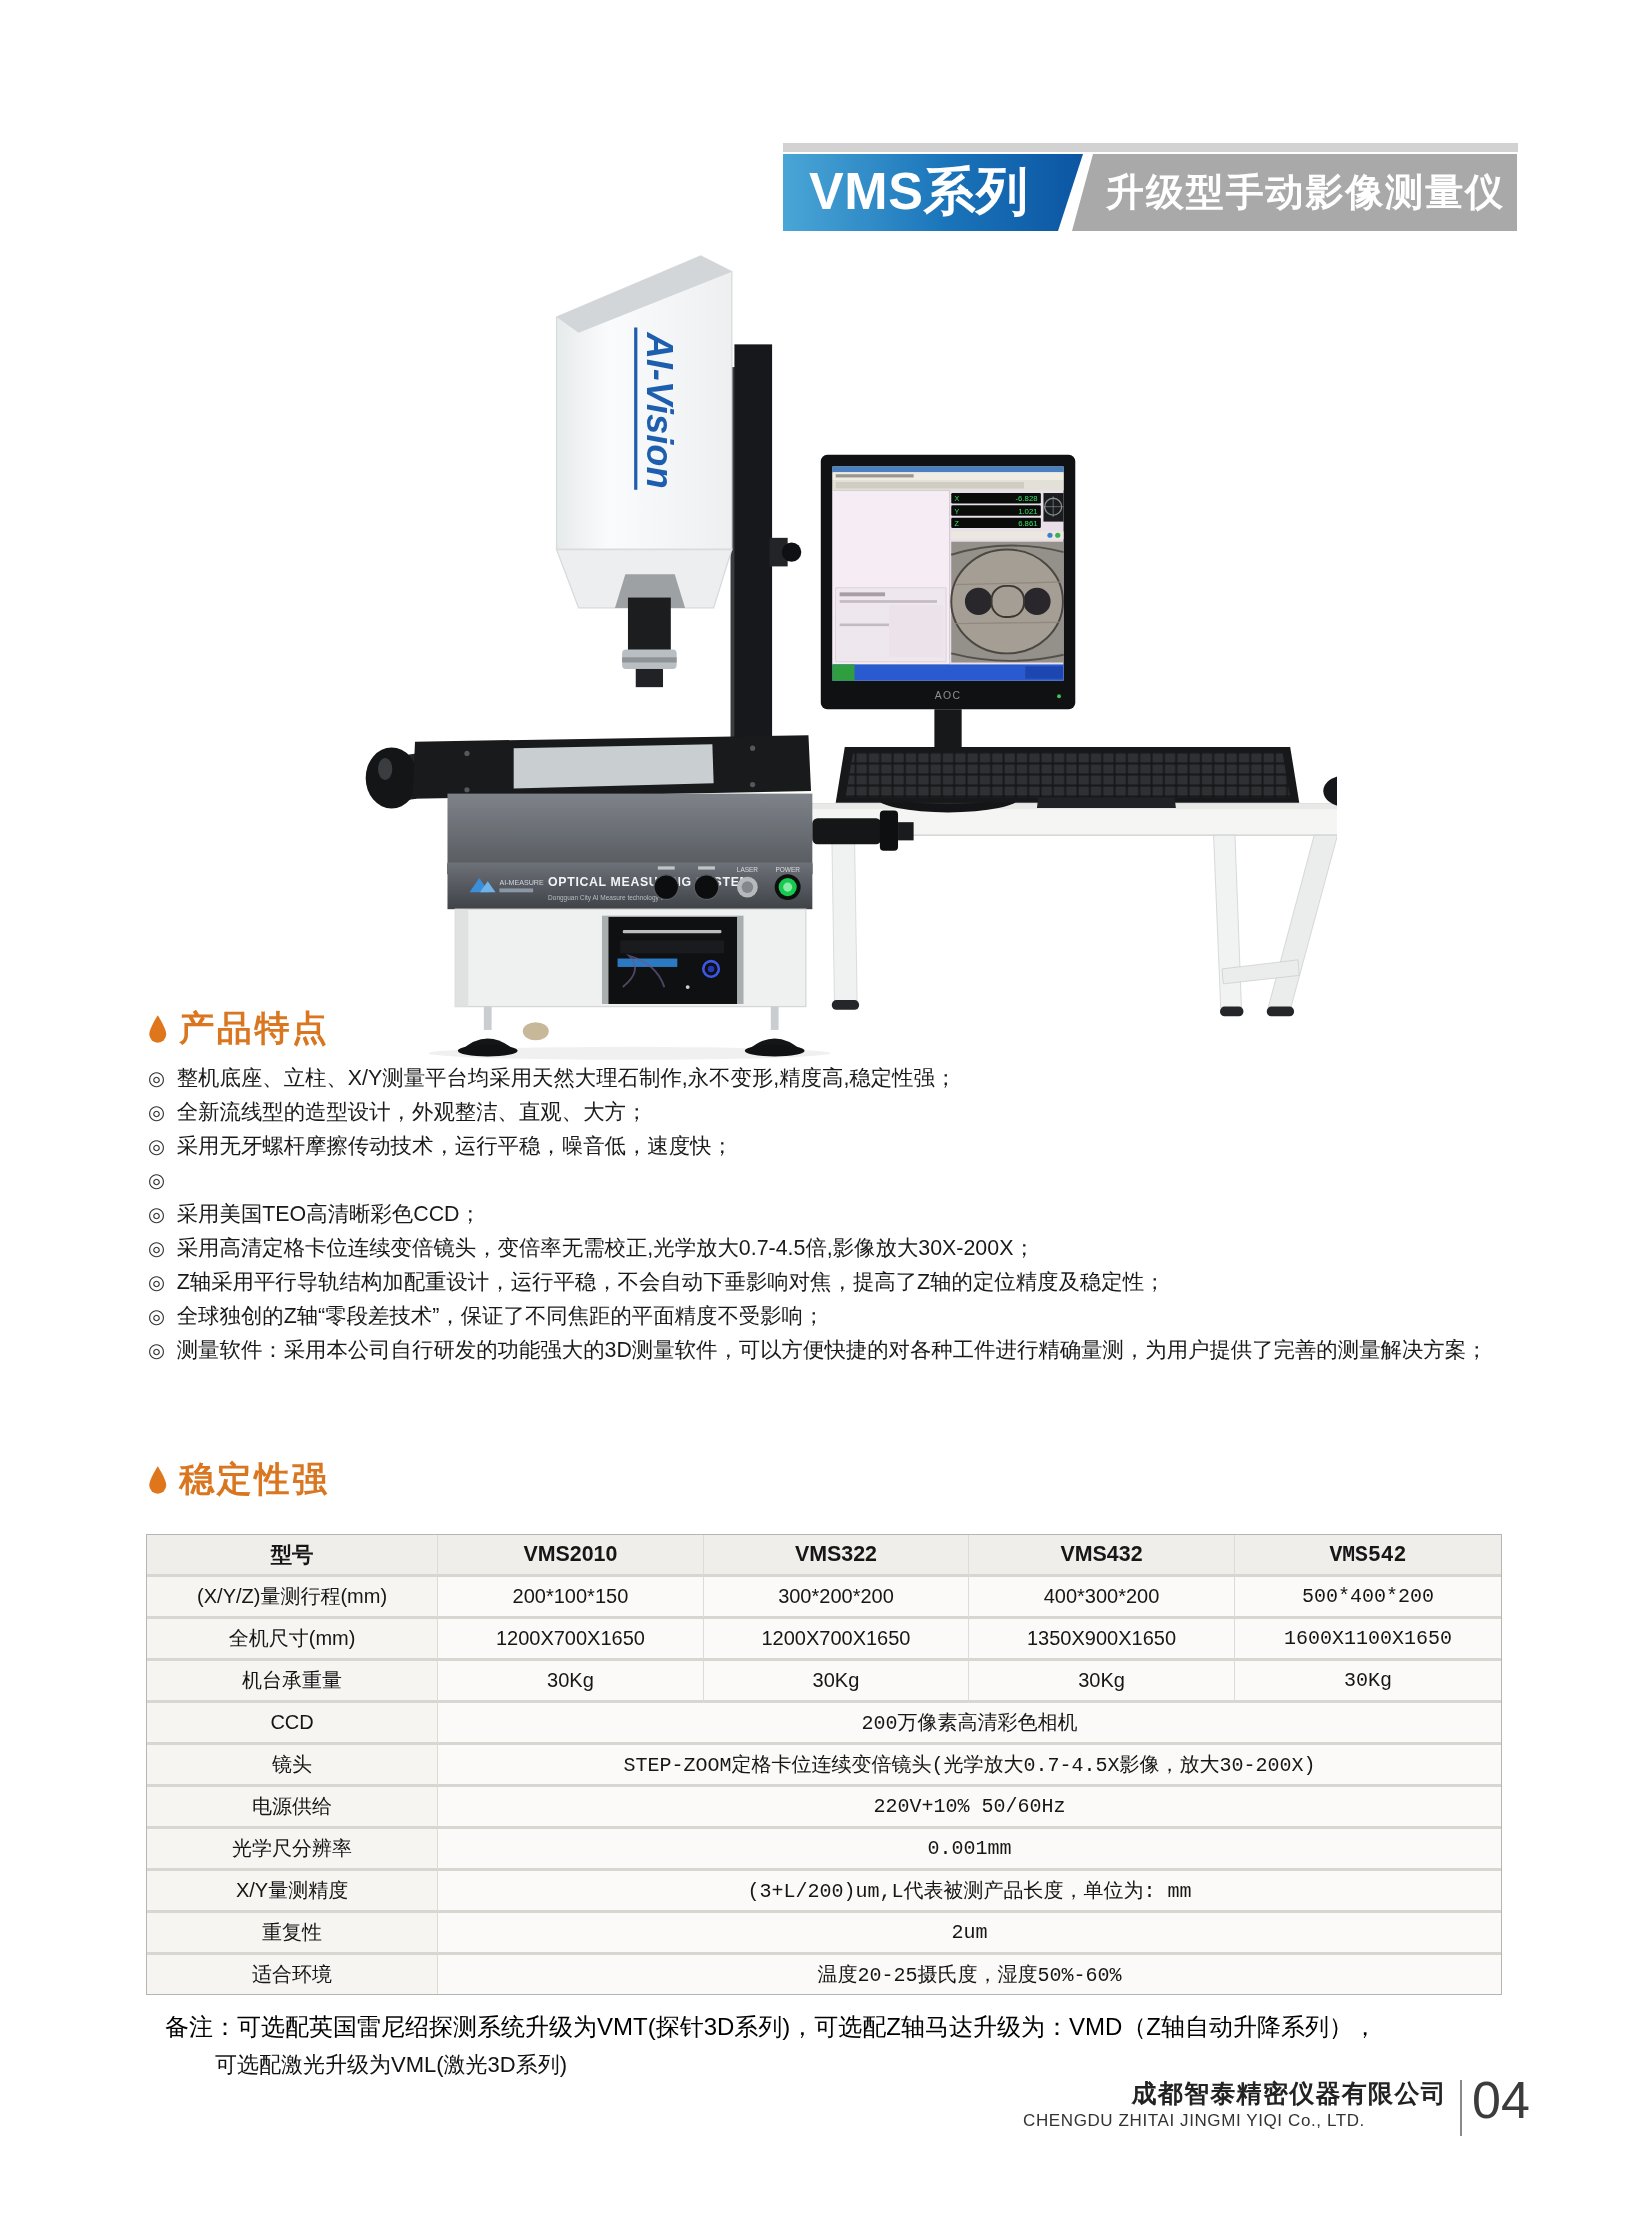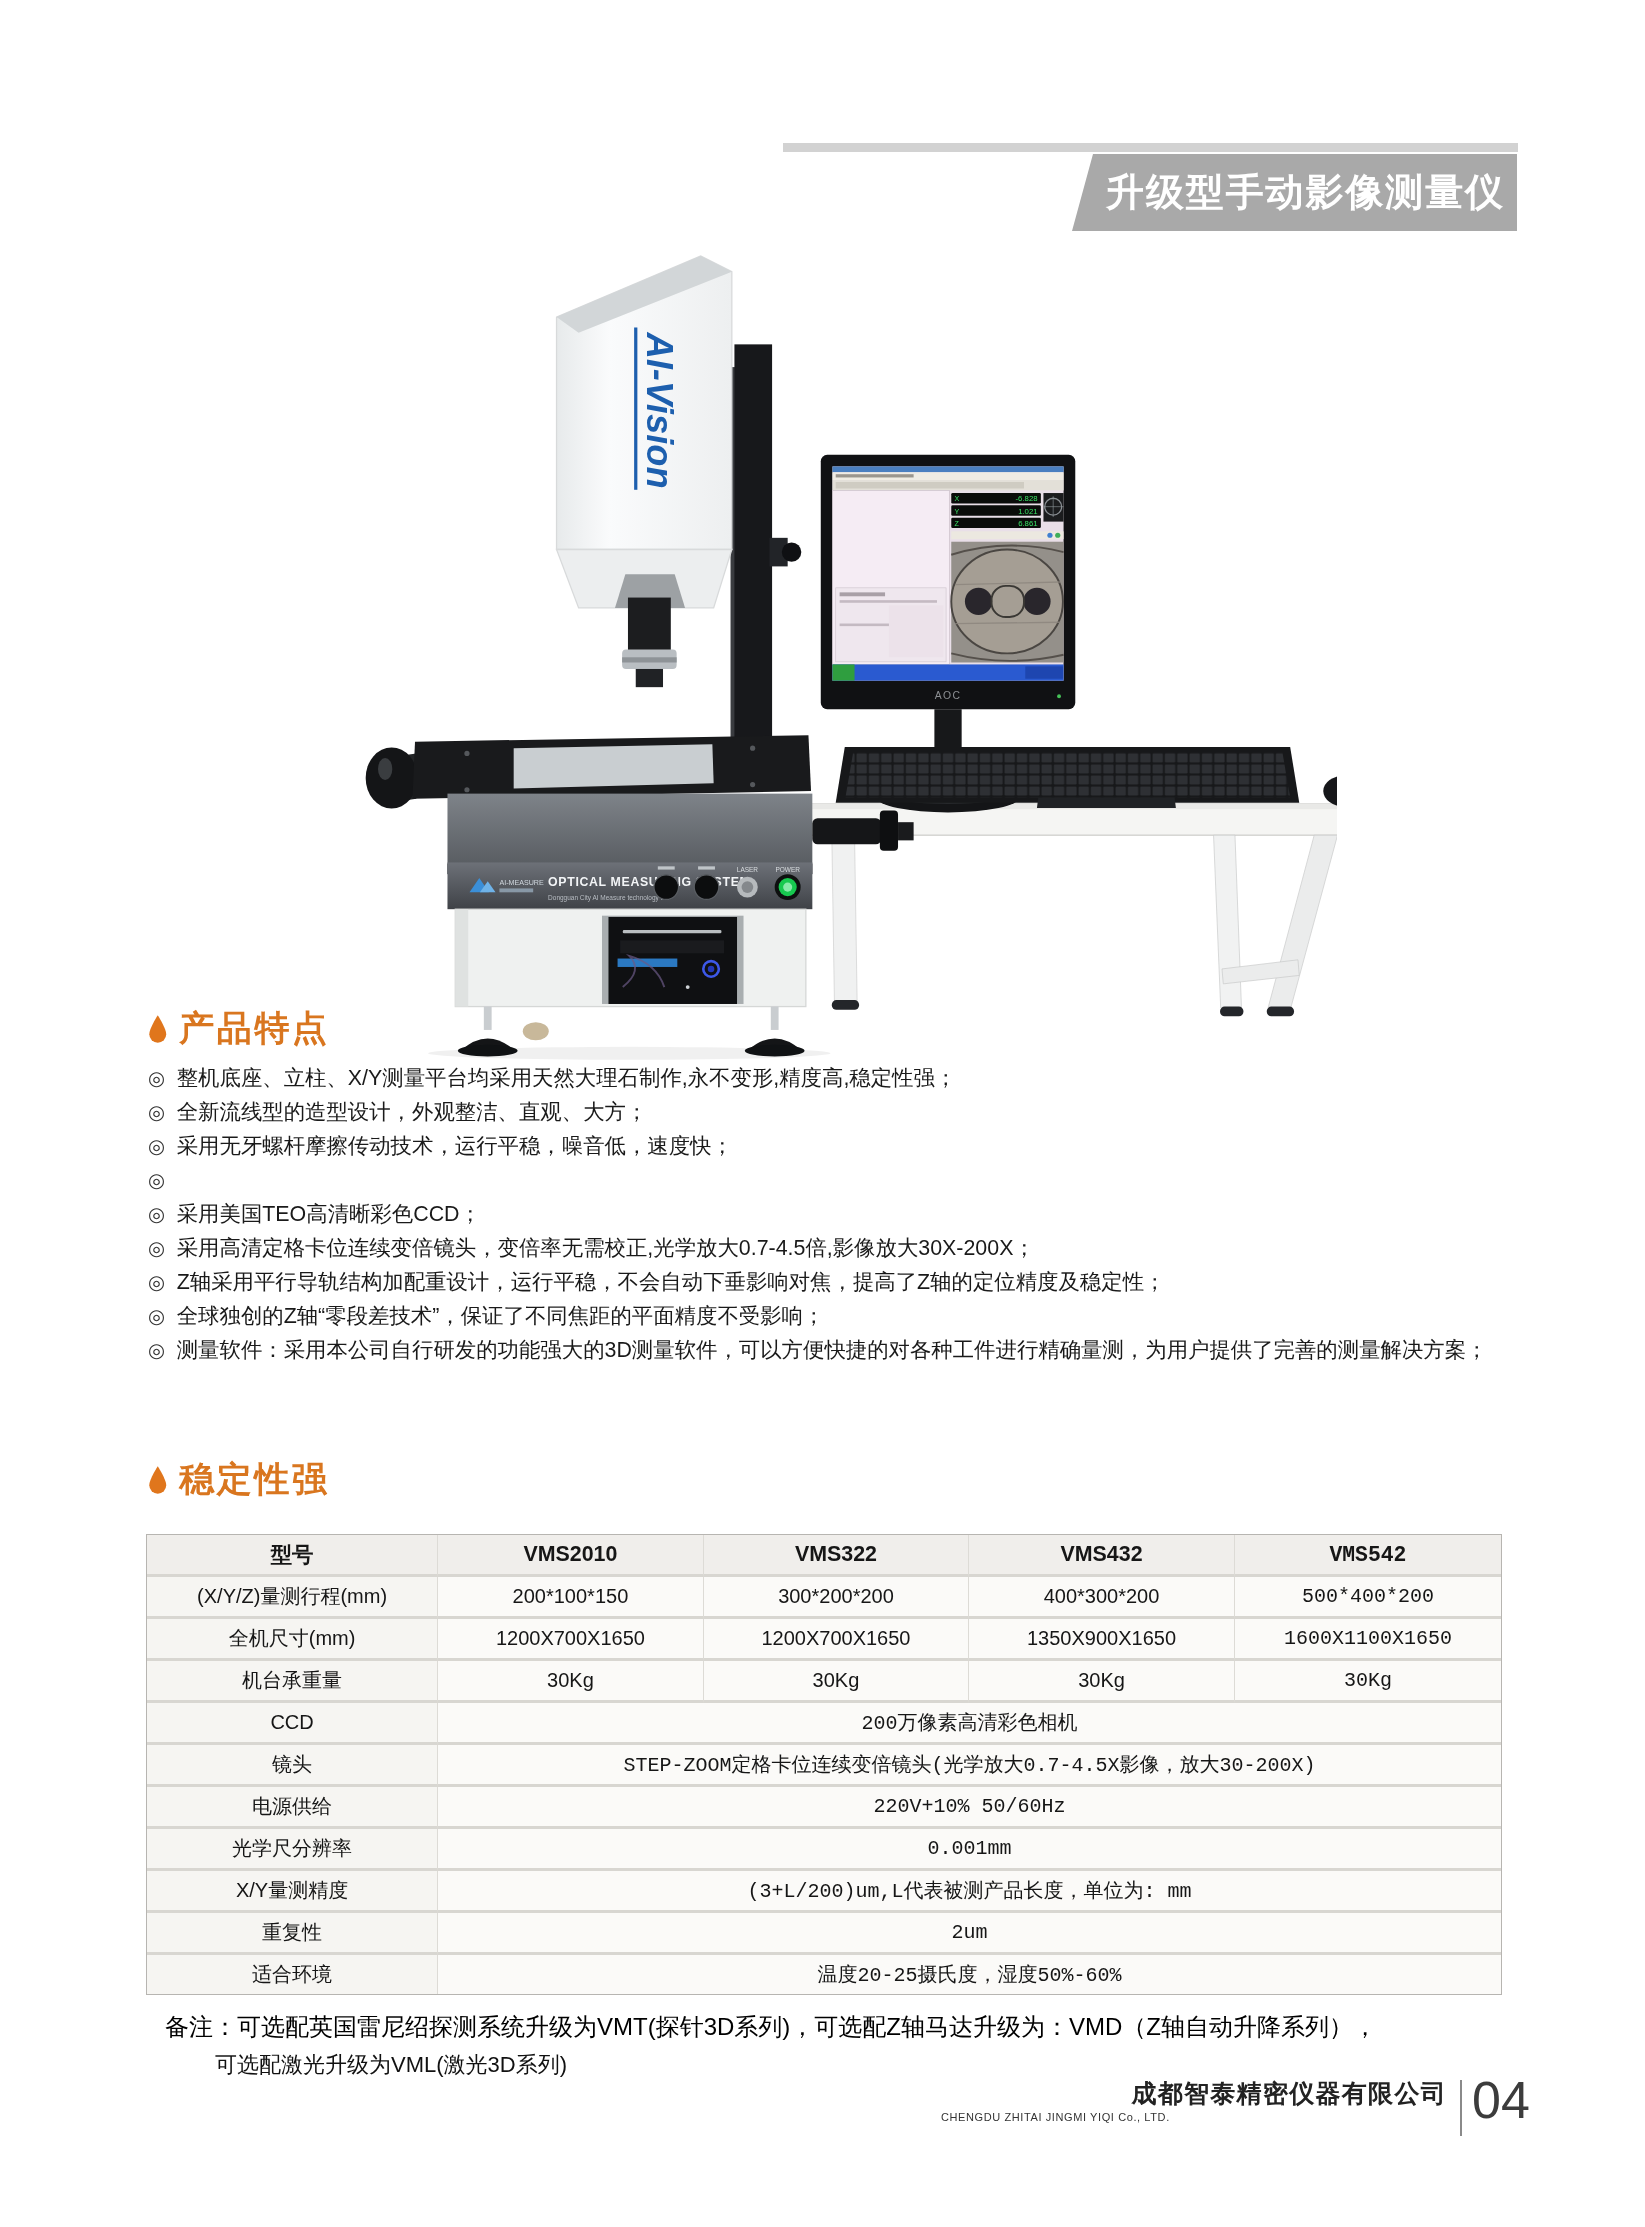--- a/index.html
+++ b/index.html
@@ -37,32 +37,33 @@
   table.spec th{font-size:21.4px;font-weight:bold;background:#f0eeeb;}
   table.spec td.lbl{background:#f6f5f2;width:300px;}
   table.spec td.val{background:#fbfaf8;width:264px;}
   table.spec td.span{background:#fbfaf8;}
 
   .note1{position:absolute;left:165px;top:2011px;font-size:24px;color:#000000;white-space:nowrap;}
   .note2{position:absolute;left:215px;top:2050px;font-size:22px;color:#111;white-space:nowrap;}
 
   
   .f-company{position:absolute;left:941px;top:2077px;width:506px;text-align:right;font-size:25px;font-weight:bold;color:#222;letter-spacing:1.3px;}
-  .f-company-en{position:absolute;left:941px;top:2111px;width:506px;text-align:left;font-size:11px;color:#333;letter-spacing:0.6px;}
+  .f-company-en{position:absolute;left:941px;top:2111px;width:506px;text-align:center;font-size:17px;color:#333;letter-spacing:0.6px;}
   .f-div{position:absolute;left:1460px;top:2080px;width:1.9px;height:56px;background:#8a8a8a;}
   .f-page{position:absolute;left:1472px;top:2070px;font-size:52px;color:#3c3c3c;}
 
   .machine-wrap{position:absolute;left:350px;top:234px;width:987px;height:831px;}
 </style>
 </head>
 <body>
 
 <div id="page">
 
   <div class="hdr-strip"></div>
+  <div class="hdr-blue">VMS系列</div>
   <div class="hdr-gray">升级型手动影像测量仪</div>
 
   <div class="machine-wrap">
   <svg width="987" height="831" viewBox="0 0 1520 1280" xmlns="http://www.w3.org/2000/svg">
     <defs>
       <linearGradient id="gHead" x1="0" y1="0" x2="1" y2="0">
         <stop offset="0" stop-color="#e7eaeb"></stop>
             <stop offset="0.3" stop-color="#fafbfc"></stop>
             <stop offset="1" stop-color="#edeff0"></stop>
       </linearGradient>

